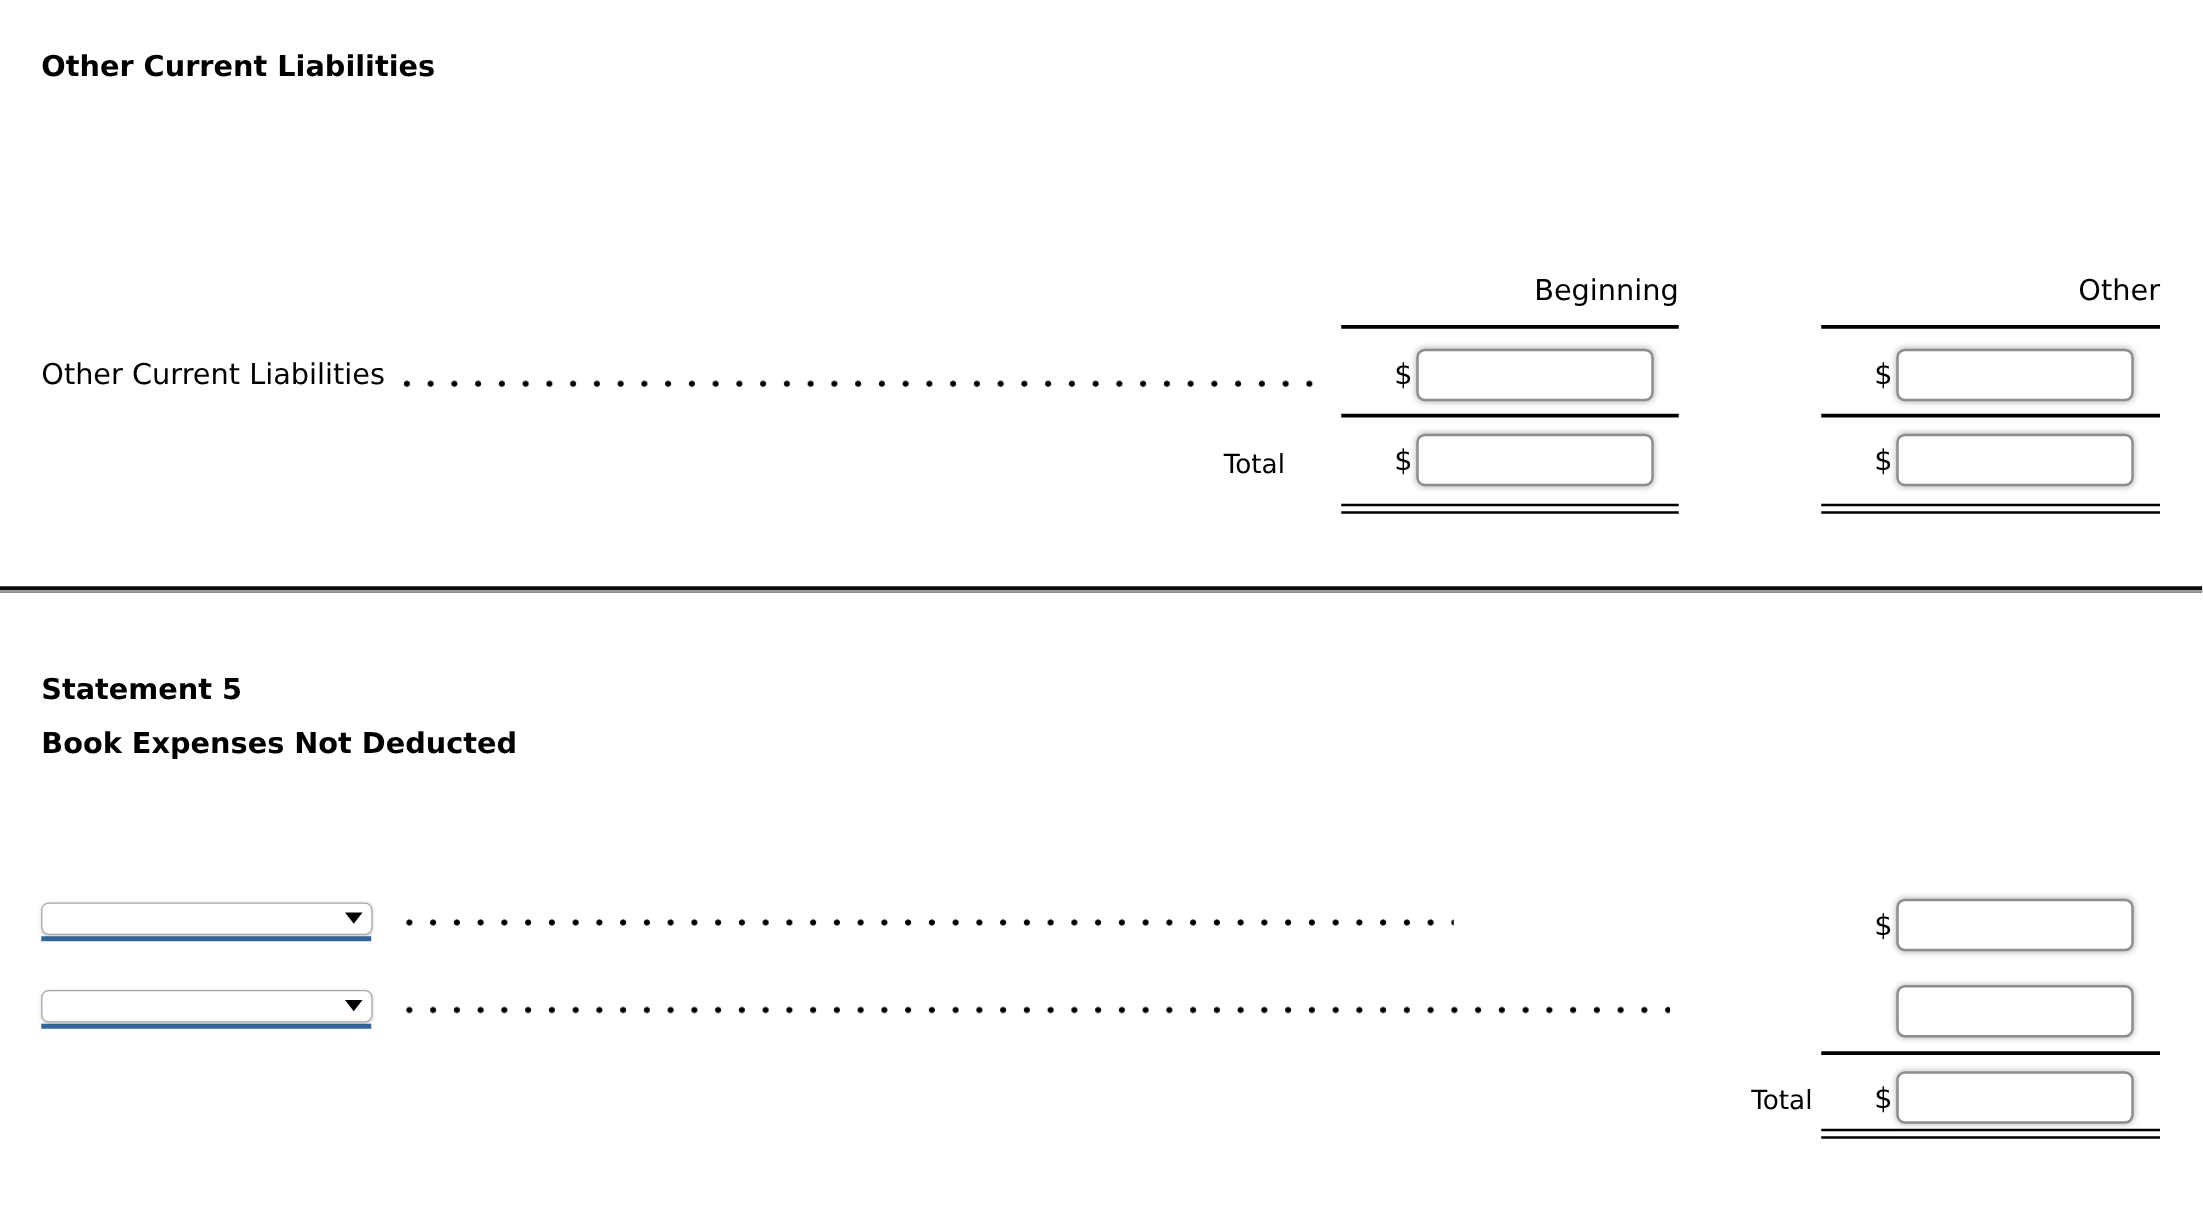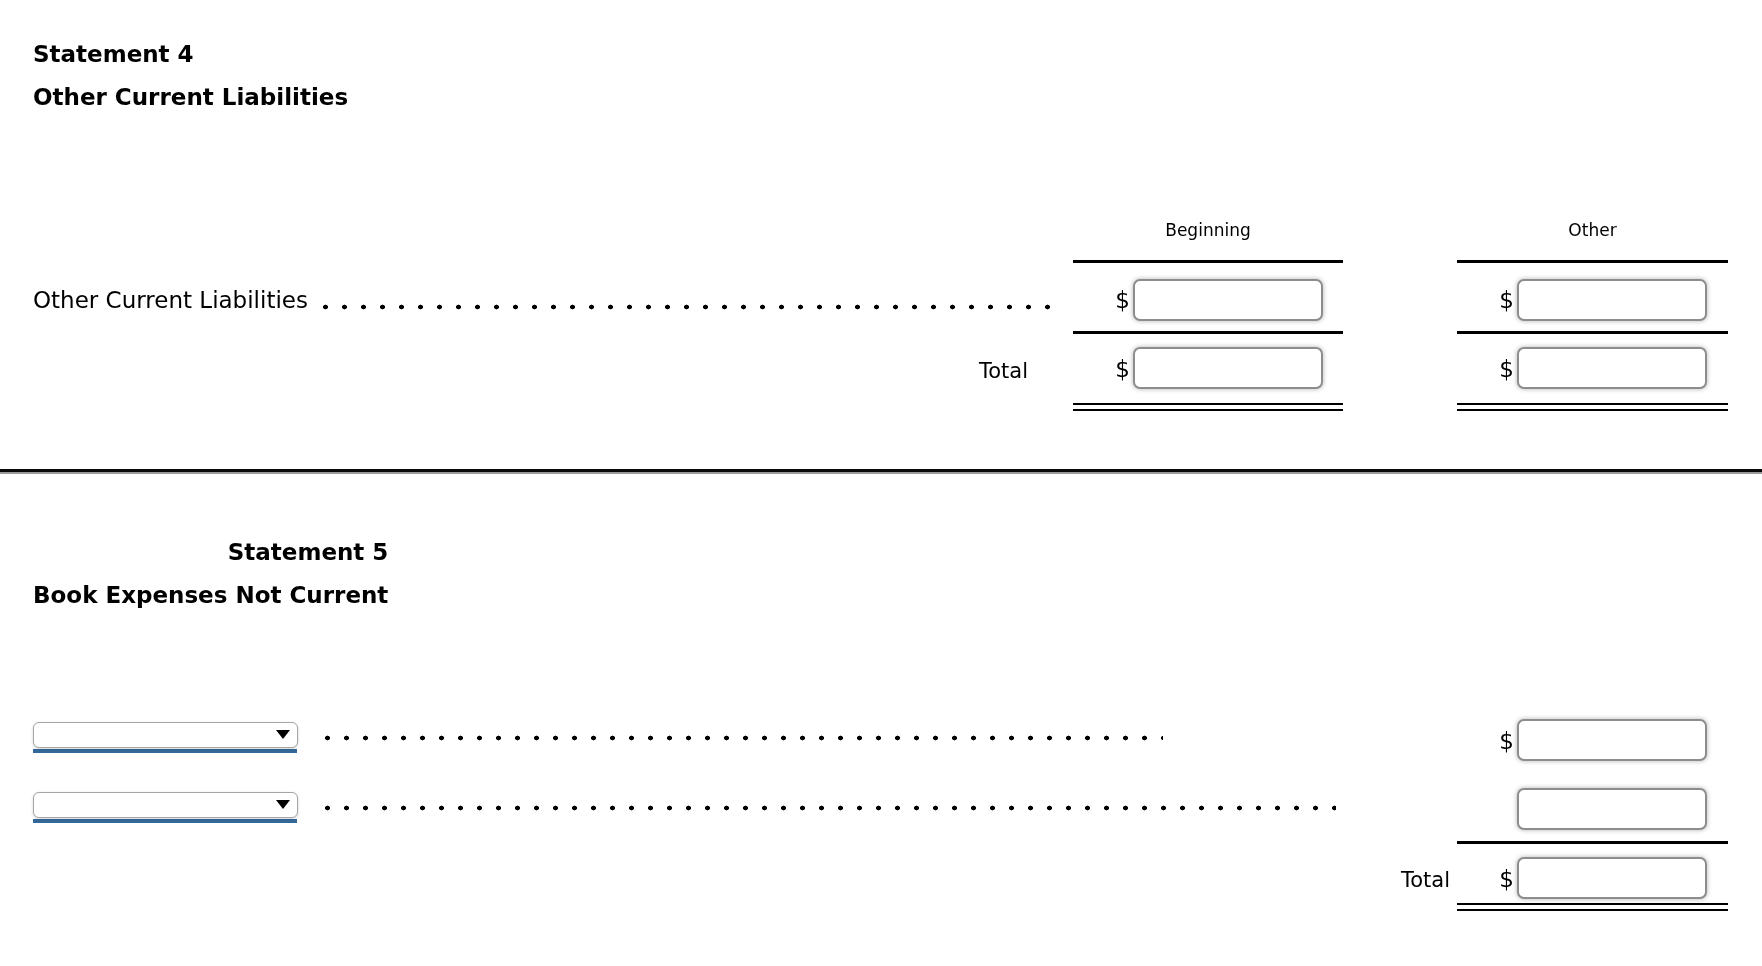--- a/index.html
+++ b/index.html
@@ -9,21 +9,21 @@
     width:1762px; height:966px;
     background:#fff;
     font-family:"DejaVu Sans","Liberation Sans",sans-serif;
     color:#000;
     overflow:hidden;
   }
   .abs { position:absolute; }
 
   .titles { line-height:43px; font-size:23px; font-weight:bold; white-space:nowrap; }
 
-  .col-header { font-size:17px; text-align:center; white-space:nowrap; }
+  .col-header { font-size:23px; text-align:right; white-space:nowrap; }
 
   .rule      { background:#000; height:3px; }
   .dbl-rule  { height:8px; border-top:2.5px solid #000; border-bottom:2.5px solid #000; background:transparent; }
 
   .row-label { font-size:23px; white-space:nowrap; line-height:26px; }
   .leader-row { display:flex; align-items:flex-end; }
   .dots {
     flex:1; height:10px; margin:0 4px 1px 8px;
     background-image:radial-gradient(circle, #000 2.1px, rgba(0,0,0,0) 2.7px);
     background-size:19px 10px;
@@ -74,21 +74,20 @@
   }
 </style>
 </head>
 <body>
 
 <div class="page">
 
   <div class="abs" style="left:0;top:0;width:1762px;height:469px;">
 
     <div class="abs titles" style="left:33px;top:33px;">
-      <div>Statement 4</div>
       <div>Other Current Liabilities</div>
     </div>
 
     <div class="abs col-header" style="left:1073px;top:220px;width:270px;">Beginning</div>
     <div class="abs col-header" style="left:1457px;top:220px;width:271px;">Other</div>
     <div class="abs rule" style="left:1073px;top:260px;width:270px;"></div>
     <div class="abs rule" style="left:1457px;top:260px;width:271px;"></div>
 
     <div class="abs leader-row" style="left:33px;top:287px;width:1027px;">
       <span class="row-label">Other Current Liabilities</span>
@@ -110,23 +109,23 @@
     <input type="text" class="abs amt-input" style="left: 1517px; top: 347px;" value="">
 
     <div class="abs dbl-rule" style="left:1073px;top:403px;width:270px;"></div>
     <div class="abs dbl-rule" style="left:1457px;top:403px;width:271px;"></div>
   </div>
 
   <div class="abs divider" style="left:0;top:469px;width:1762px;"></div>
 
   <div class="abs" style="left:0;top:476px;width:1762px;height:490px;">
 
-    <div class="abs titles" style="left:33px;top:55px;text-align:right;">
+    <div class="abs titles" style="left:33px;top:55px;">
       <div>Statement 5</div>
-      <div>Book Expenses Not Current</div>
+      <div>Book Expenses Not Deducted</div>
     </div>
 
     <div class="abs dd-wrap" style="left:33px;top:246px;">
       <select class="dd-select"></select>
       <span class="dd-arrow"></span>
       <div class="dd-bar"></div>
     </div>
     <div class="abs dots-abs" style="left:318px;top:257px;width:845px;"></div>
     <div class="abs dollar" style="left:1492px;top:252px;">$</div>
     <input type="text" class="abs amt-input" style="left: 1517px; top: 243px;" value="">

